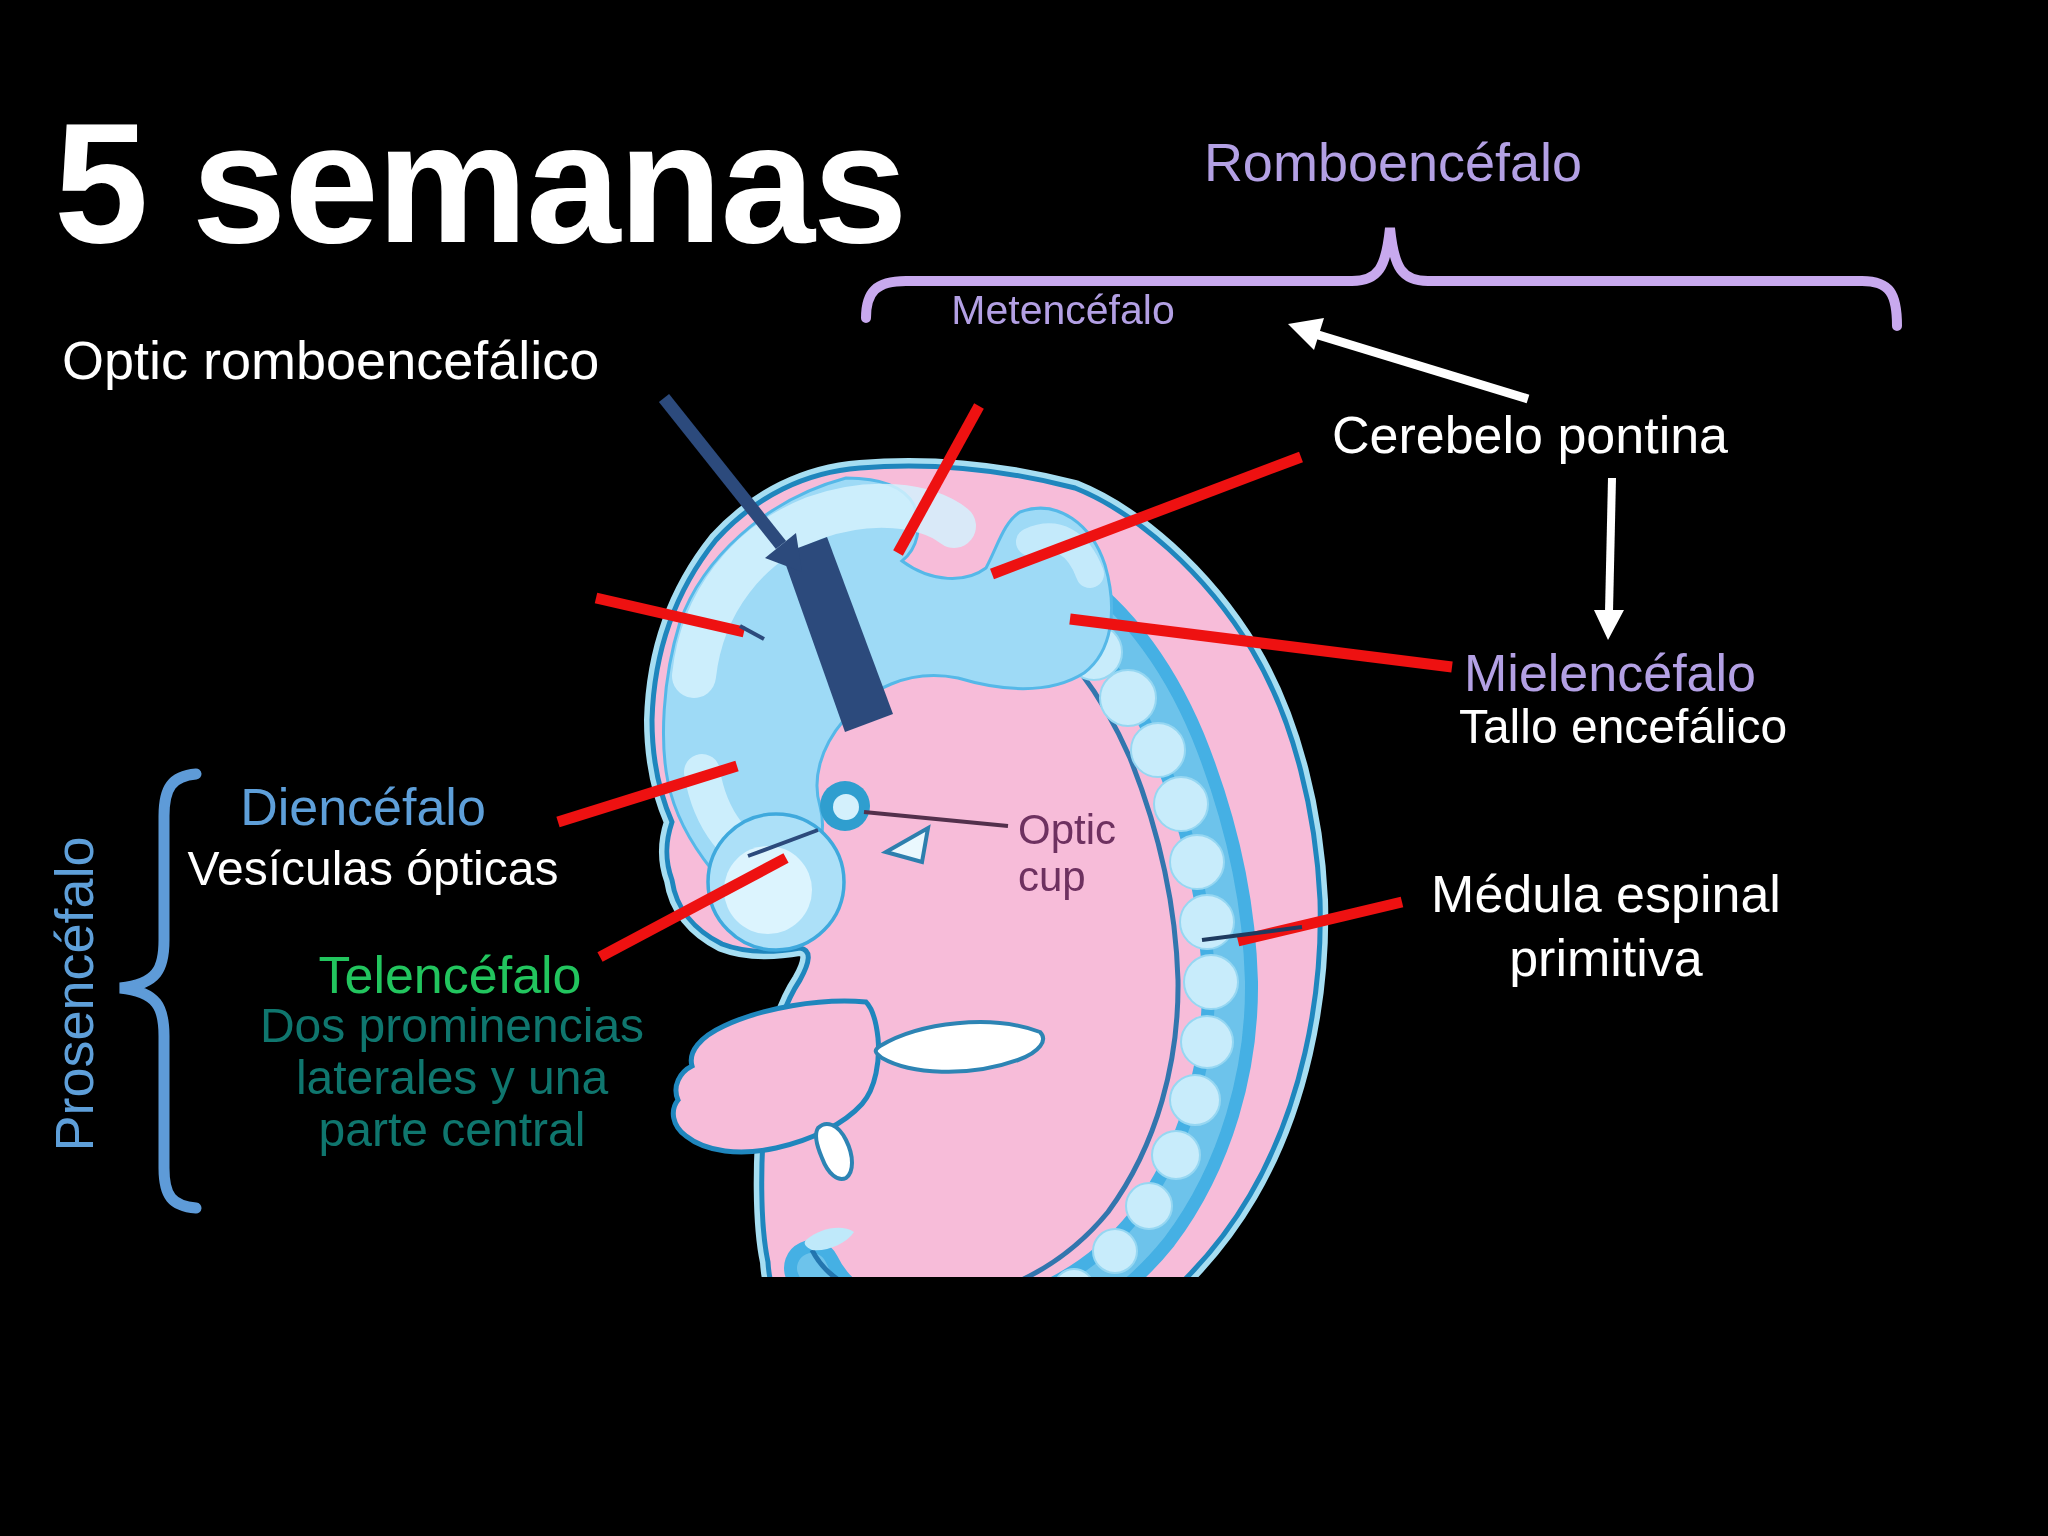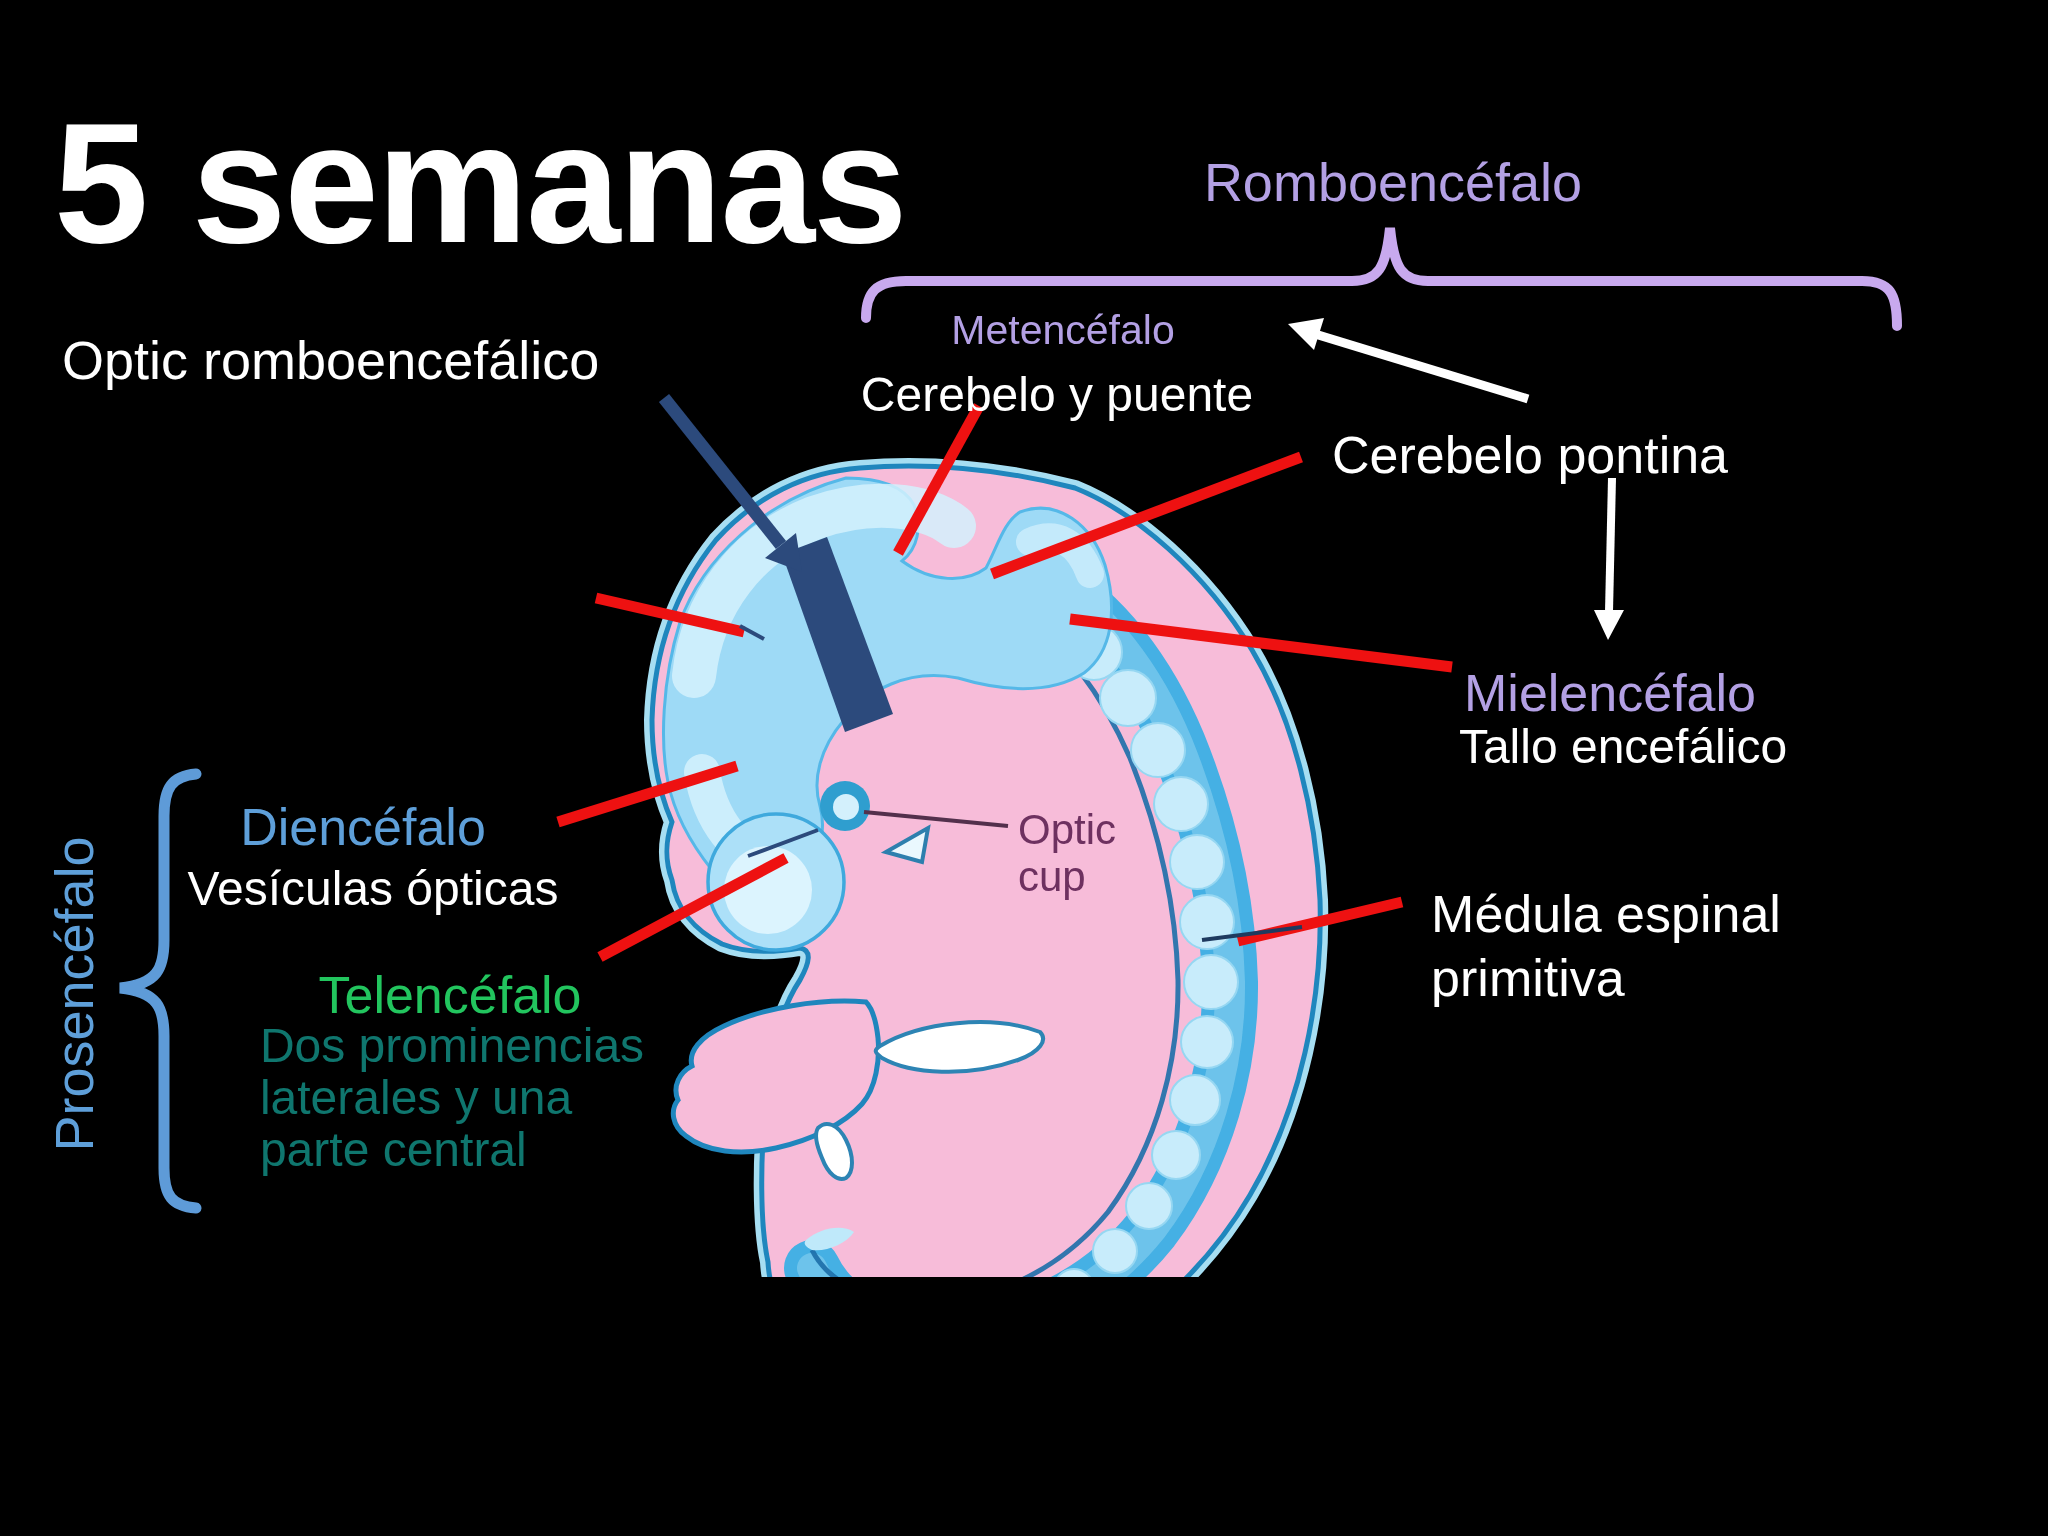--- a/index.html
+++ b/index.html
@@ -2,21 +2,21 @@
 <html><head>
 <meta charset="utf-8">
 <style>
   html,body{margin:0;padding:0;background:#000;}
   #slide{
     position:relative;width:2048px;height:1277px;background:#000;overflow:hidden;
     font-family:"Liberation Sans","DejaVu Sans",sans-serif;
   }
   #art{position:absolute;left:0;top:0;z-index:1;}
   .txt{position:absolute;z-index:2;white-space:nowrap;line-height:1.12;}
-  .ctr{transform:translateX(-50%);text-align:left;margin-top:20px;}
+  .ctr{transform:translateX(-50%);text-align:center;}
   .title{left:54px;top:88px;font-size:170px;font-weight:bold;letter-spacing:-2px;}
   .istmo{left:62px;top:330px;font-size:54px;}
   .rombo{left:1393px;top:132px;font-size:54px;}
   .meten{left:1063px;top:288px;font-size:41px;}
   .cereb{left:1057px;top:348px;font-size:48px;}
   .curva{left:1530px;top:406px;font-size:52px;}
   .mielen{left:1610px;top:644px;font-size:52px;}
   .tallo{left:1623px;top:700px;font-size:48px;}
   .mesen{left:431px;top:546px;font-size:52px;}
   .dien{left:363px;top:778px;font-size:52px;}
@@ -121,21 +121,20 @@
     </g>
   </svg>
 
   <div class="txt title" style="color: rgb(255, 255, 255);">5 semanas</div>
 
   <div class="txt istmo" style="color: rgb(255, 255, 255);">Optic romboencefálico</div>
 
   <div class="txt ctr rombo" style="color: rgb(179, 160, 228);">Romboencéfalo</div>
 
   <div class="txt ctr meten" style="color: rgb(179, 160, 228);">Metencéfalo</div>
-  <div class="txt ctr cereb" style="color: rgb(255, 255, 255);">Cerebelo y puente</div>
 
   <div class="txt ctr curva" style="color: rgb(255, 255, 255);">Cerebelo pontina</div>
 
   <div class="txt ctr mielen" style="color: rgb(179, 160, 228);">Mielencéfalo</div>
   <div class="txt ctr tallo" style="color: rgb(255, 255, 255);">Tallo encefálico</div>
 
 
   <div class="txt ctr dien" style="color: rgb(94, 159, 217);">Diencéfalo</div>
   <div class="txt ctr vesic" style="color: rgb(255, 255, 255);">Vesículas ópticas</div>
 

